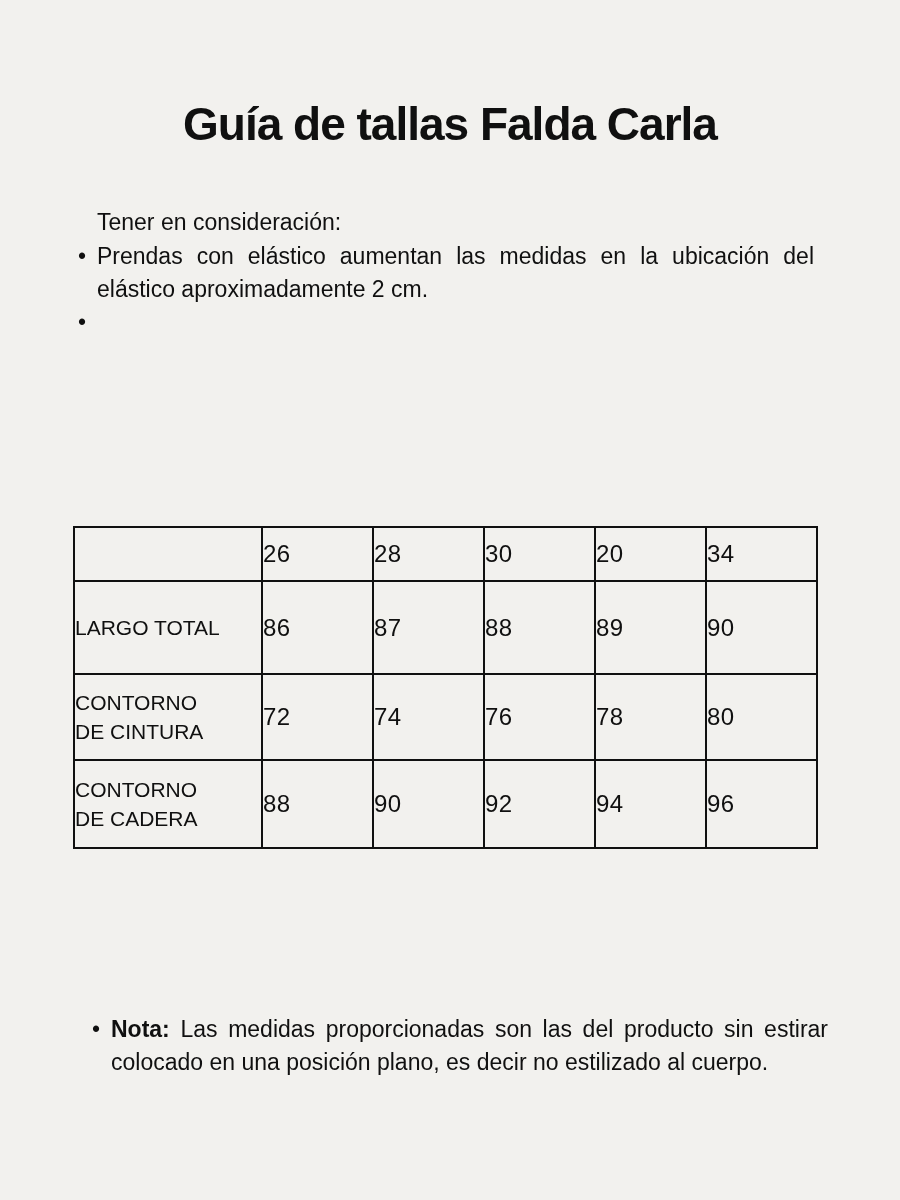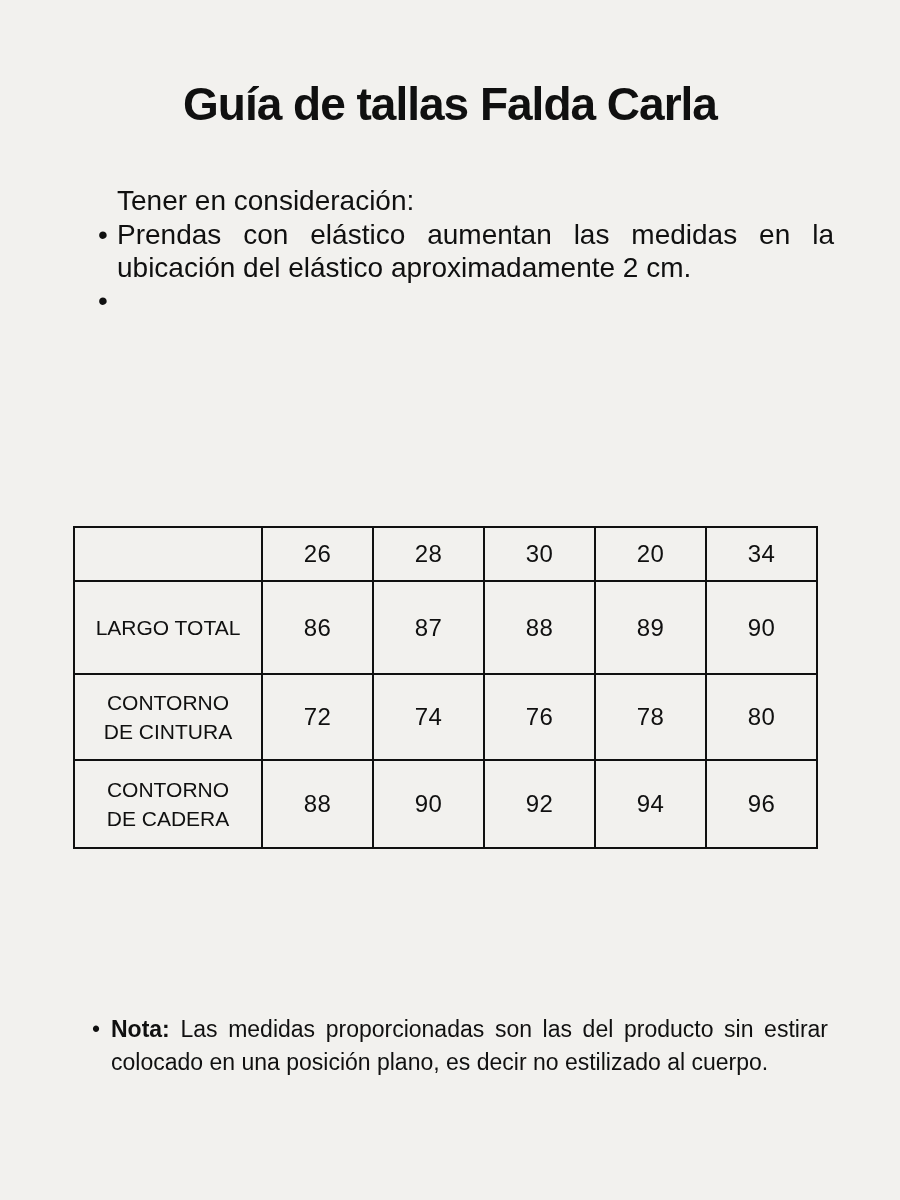--- a/index.html
+++ b/index.html
@@ -9,39 +9,38 @@
     height: 1200px;
     background: #f2f1ee;
     color: #101010;
     font-family: "Liberation Sans", sans-serif;
     overflow: hidden;
   }
 
   
   .title {
     position: absolute;
-    top: 48px;
+    top: 68px;
     left: 0;
     width: 100%;
     text-align: center;
     font-size: 46px;
     font-weight: bold;
     letter-spacing: -1px;
     line-height: 1.1;
   }
 
   
   .considerations {
     position: absolute;
-    top: 184px;
+    top: 206px;
     left: 78px;
     width: 736px;
-    font-size: 28px;
+    font-size: 23px;
     line-height: 33px;
-    margin-left: 20px;
   }
   .considerations .heading {
     padding-left: 19px;
     margin: 0 0 1px 0;
   }
   .bullet-list {
     list-style: none;
     margin: 0;
     padding: 0;
   }
@@ -58,21 +57,20 @@
 
   
   .size-table {
     position: absolute;
     top: 526px;
     left: 73px;
     border-collapse: collapse;
   }
   .size-table td {
     border: 2px solid #101010;
-    text-align: center;
     vertical-align: middle;
     padding: 0;
   }
   .size-table .col-label { width: 186px; }
   .size-table .col-size  { width: 109px; }
   .size-table tr:nth-child(1) td { height: 52px; }
   .size-table tr:nth-child(2) td { height: 91px; }
   .size-table tr:nth-child(3) td { height: 84px; }
   .size-table tr:nth-child(4) td { height: 86px; }
   .size-table .num {

